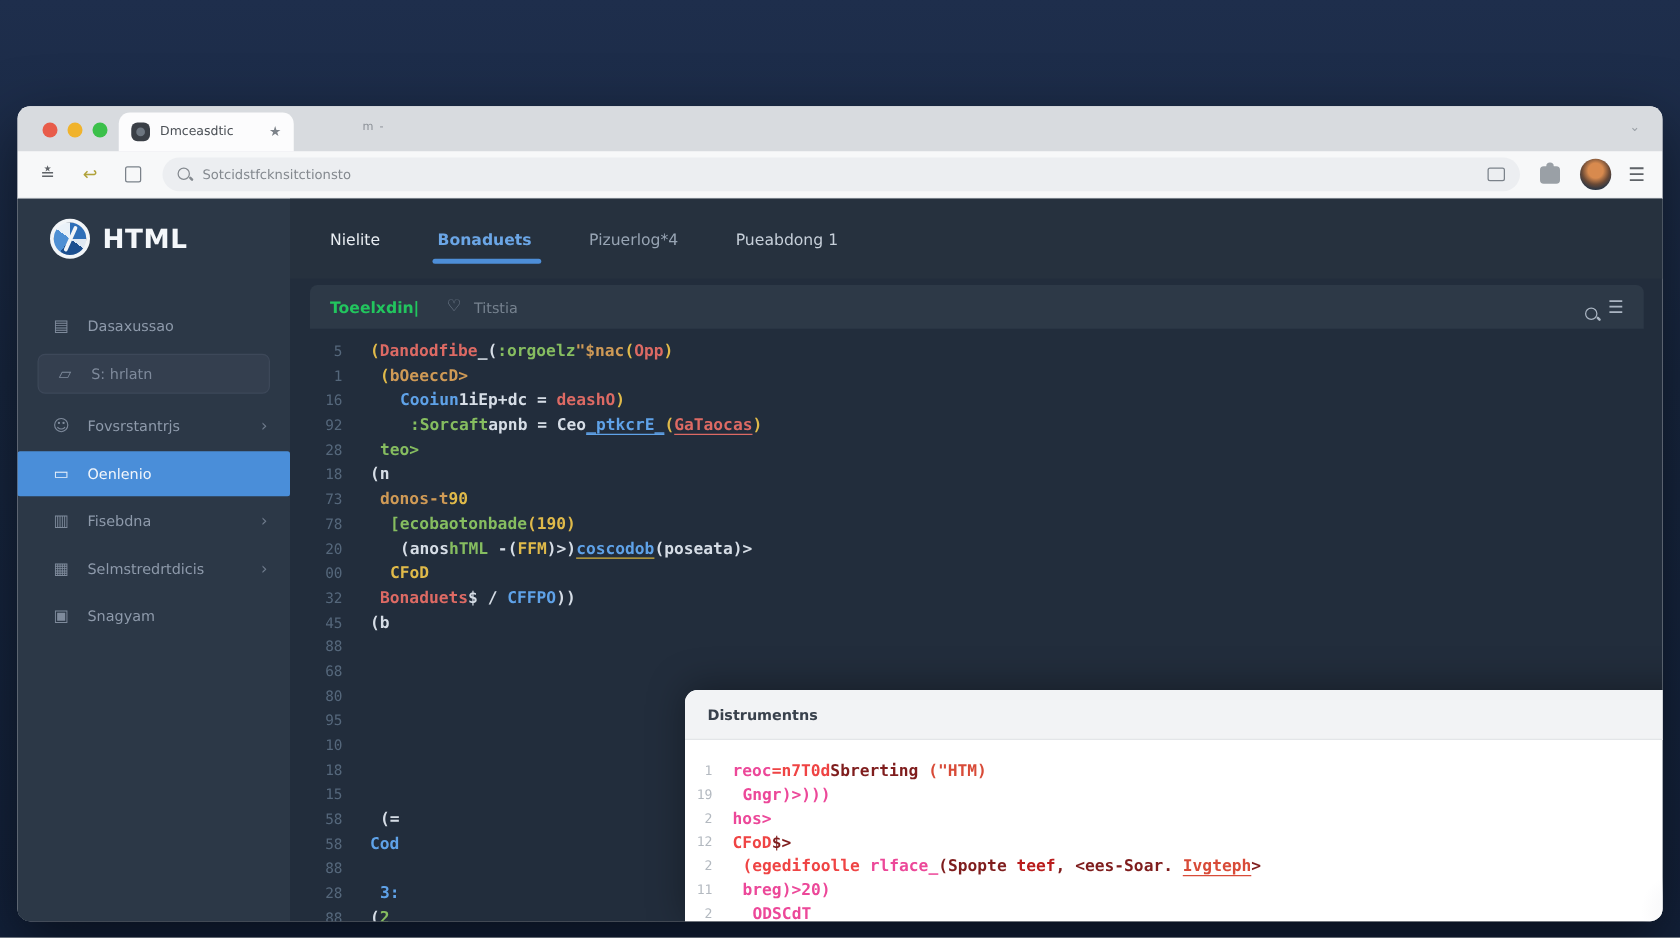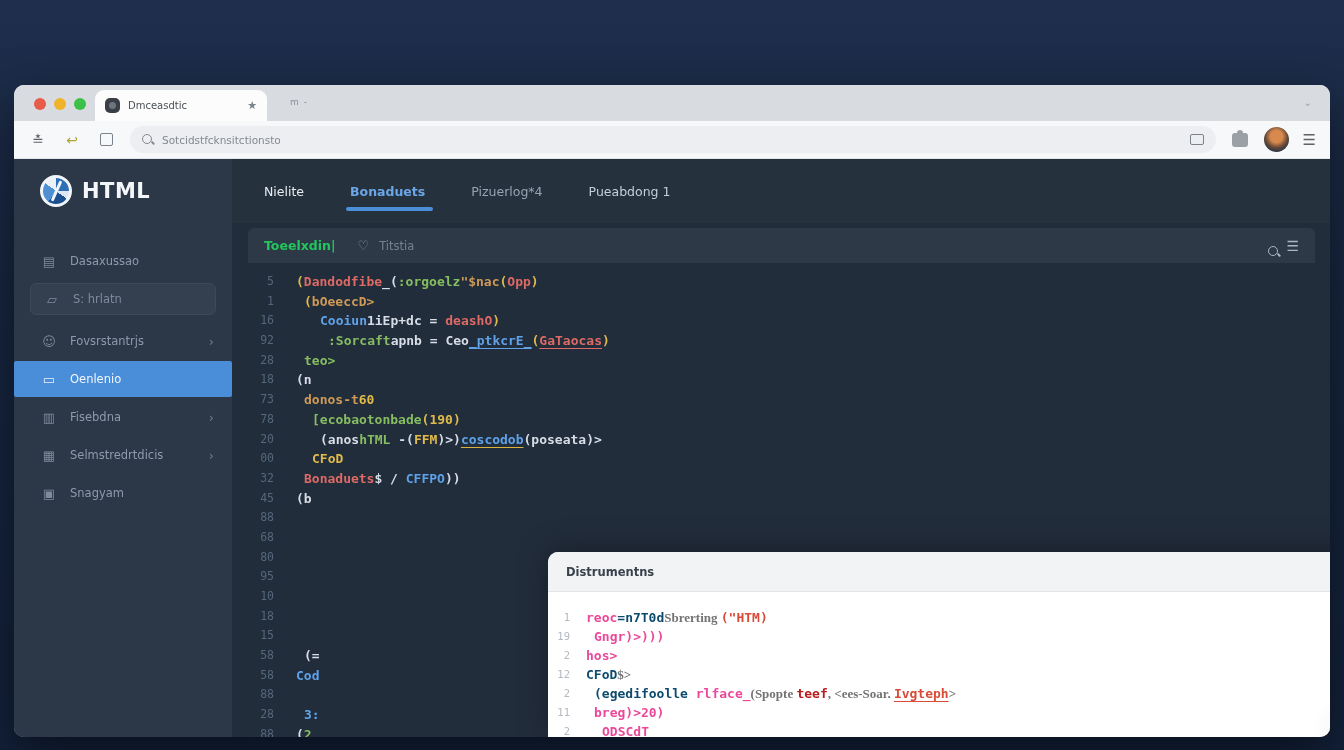--- a/index.html
+++ b/index.html
@@ -10,21 +10,21 @@
 
   
   .window { position:absolute; left:14px; top:85px; width:1316px; height:652px;
             border-radius:10px; overflow:hidden; background:#fff;
             box-shadow:0 18px 50px rgba(0,0,0,.5); }
 
   .tabstrip { position:relative; height:36px; background:#d8dbdf; }
   .traffic { position:absolute; left:20px; top:13px; display:flex; gap:8px; }
   .dot { width:12px; height:12px; border-radius:50%; }
   .dot.r{background:#e85c4a;} .dot.y{background:#f0b32c;} .dot.g{background:#3bc04a;}
-  .tab { position:absolute; left:81px; top:5px; width:172px; height:31px;
+  .tab { position:absolute; left:81px; top:5px; width:140px; height:31px;
          background:#fcfcfd; border-radius:9px 9px 0 0; display:flex; align-items:center;
          padding:0 10px; gap:8px; }
   .favicon { width:15px; height:15px; border-radius:5px; background:#3a3f46; position:relative; flex:none; }
   .favicon::after{ content:""; position:absolute; left:4px; top:4px; width:7px; height:7px;
          border-radius:50%; background:#6d7680; }
   .tab-title { font-size:10px; color:#4b5056; white-space:nowrap; overflow:hidden; flex:1; }
   .tab-star { font-size:11px; color:#7d838a; }
   .minitab { position:absolute; left:276px; top:12px; font-size:9px; color:#8b9097; letter-spacing:1px; }
   .strip-caret { position:absolute; right:18px; top:12px; font-size:10px; color:#9aa0a6; }
 
@@ -108,21 +108,21 @@
            height:calc(578px - 393px); background:#ffffff; border-radius:10px 10px 0 0;
            box-shadow:0 -2px 30px rgba(0,0,0,.35); overflow:hidden; }
   .panel-head { height:40px; background:#f2f3f5; border-bottom:1px solid #e3e5e8;
                 display:flex; align-items:center; padding:0 18px; }
   .panel-title { font-size:11.5px; font-weight:bold; color:#39414c; }
 
   .panel-code { position:relative; padding-top:16px;
         font-family:"DejaVu Sans Mono","Liberation Mono",monospace; font-size:13px; font-weight:bold; }
   .prow { display:flex; height:19px; line-height:19px; white-space:pre; }
   .pln { width:22px; text-align:right; color:#b3b9c0; font-size:10.5px; font-weight:normal; flex:none; margin-right:16px; }
-  .ld{color:#737373;font-family:Liberation Serif, serif;} .lb{color:#ec4899;} .lo{color:#0c4a6e;} .lr{color:#d84b38;} .lg{color:#b91c1c;}
+  .ld{color:#7f1d1d;} .lb{color:#ec4899;} .lo{color:#ef4444;} .lr{color:#d84b38;} .lg{color:#b91c1c;}
   .cursor-glow { position:absolute; left:765px; top:147px; width:58px; height:58px; border-radius:50%;
              background:radial-gradient(closest-side, rgba(250,250,251,.98) 55%, rgba(250,250,251,0));
              display:flex; align-items:center; justify-content:center; pointer-events:none; }
 </style>
 </head>
 <body>
 
 <div class="stage">
   <div class="window">
 
@@ -222,21 +222,21 @@
           </span>
         </div>
 
         <div class="code" id="main-code">
             <div class="crow"><span class="ln">5</span><span style="padding-left: 8px;"><span class="cy">(</span><span class="cr">Dandodfibe</span><span class="cw">_(</span><span class="cg">:orgoelz</span><span class="co">"$nac</span><span class="cy">(</span><span class="cr">Opp</span><span class="cy">)</span></span></div>
             <div class="crow"><span class="ln">1</span><span style="padding-left: 16px;"><span class="cy">(</span><span class="co">bOeeccD&gt;</span></span></div>
             <div class="crow"><span class="ln">16</span><span style="padding-left: 32px;"><span class="cb">Cooiun</span><span class="cw">1iEp+dc = </span><span class="cr">deashO</span><span class="cy">)</span></span></div>
             <div class="crow"><span class="ln">92</span><span style="padding-left: 40px;"><span class="cg">:Sorcaft</span><span class="cw">apnb = Ceo</span><span class="cb u">_ptkcrE_</span><span class="cy">(</span><span class="cr u">GaTaocas</span><span class="cy">)</span></span></div>
             <div class="crow"><span class="ln">28</span><span style="padding-left: 16px;"><span class="cg">teo&gt;</span></span></div>
             <div class="crow"><span class="ln">18</span><span style="padding-left: 8px;"><span class="cw">(n</span></span></div>
-            <div class="crow"><span class="ln">73</span><span style="padding-left: 16px;"><span class="co">donos-t</span><span class="cy">60</span></span></div>
+            <div class="crow"><span class="ln">73</span><span style="padding-left: 16px;"><span class="co">donos-t</span><span class="cy">90</span></span></div>
             <div class="crow"><span class="ln">78</span><span style="padding-left: 24px;"><span class="cg">[ecobaotonbade</span><span class="cy">(190)</span></span></div>
             <div class="crow"><span class="ln">20</span><span style="padding-left: 32px;"><span class="cw">(anos</span><span class="cg">hTML</span><span class="cw"> -(</span><span class="cy">FFM</span><span class="cw">)&gt;)</span><span class="cb uy">coscodob</span><span class="cw">(poseata)&gt;</span></span></div>
             <div class="crow"><span class="ln">00</span><span style="padding-left: 24px;"><span class="cy">CFoD</span></span></div>
             <div class="crow"><span class="ln">32</span><span style="padding-left: 16px;"><span class="cr">Bonaduets</span><span class="cw">$ / </span><span class="cb">CFFPO</span><span class="cw">))</span></span></div>
             <div class="crow"><span class="ln">45</span><span style="padding-left: 8px;"><span class="cw">(b</span></span></div>
             <div class="crow"><span class="ln">88</span><span style="padding-left: 0px;"></span></div>
             <div class="crow"><span class="ln">68</span><span style="padding-left: 0px;"></span></div>
             <div class="crow"><span class="ln">80</span><span style="padding-left: 0px;"></span></div>
             <div class="crow"><span class="ln">95</span><span style="padding-left: 0px;"></span></div>
             <div class="crow"><span class="ln">10</span><span style="padding-left: 0px;"></span></div>

